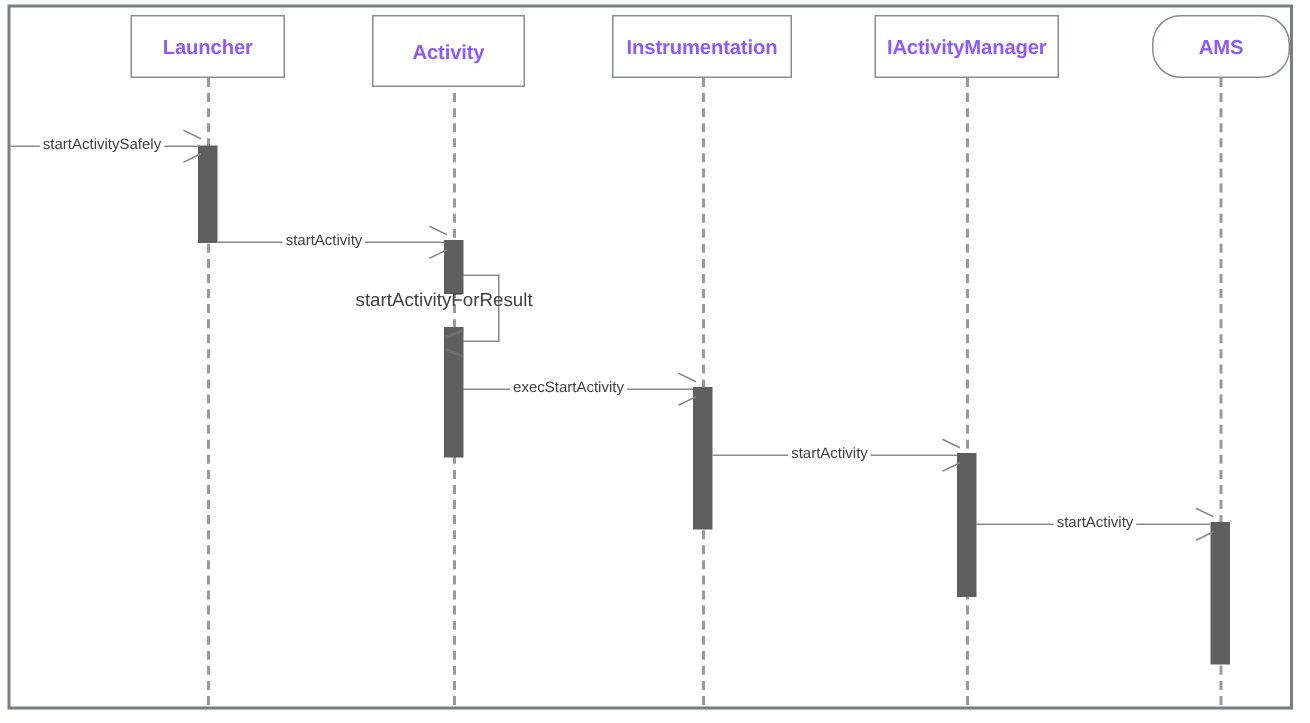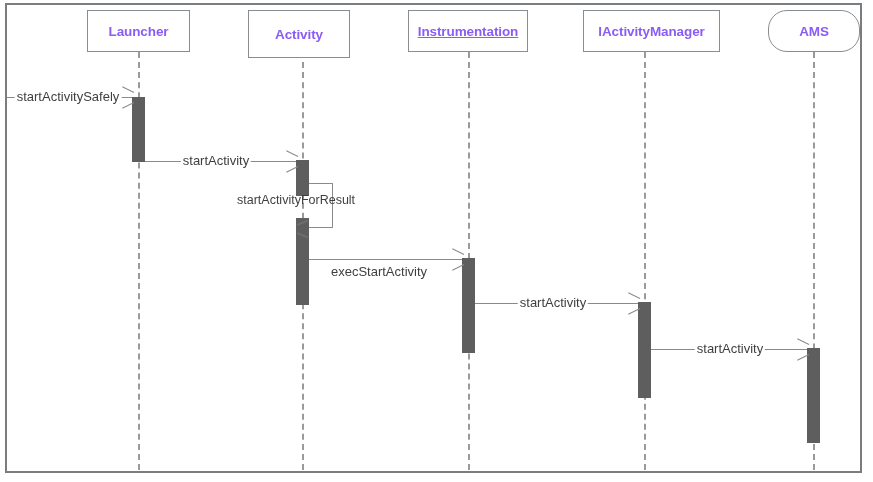--- a/index.html
+++ b/index.html
@@ -93,21 +93,21 @@
   .arrow-right::after {
     top: 11px;
     transform: rotate(-26deg);
     transform-origin: right center;
   }
   
   .msg-label {
     position: absolute;
     background: #ffffff;
     color: #3f3f3f;
-    font-size: 13px;
+    font-size: 10px;
     line-height: 14px;
     padding: 0 2px;
     white-space: nowrap;
     transform: translate(-50%, -50%);
   }
   
   .selfloop {
     position: absolute;
     box-sizing: border-box;
     border: 1.4px solid #8a8a8a;
@@ -160,24 +160,24 @@
       <div class="lifeline-stem" style="left: 813px; top: 52px; height: 418px;"></div>
     </div>
 
   <div id="participants">
       <div class="lifeline-box" style="left: 87px; top: 10px; width: 103px; height: 42px;">
         <span>Launcher</span>
       </div>
       <div class="lifeline-box" style="left: 248px; top: 10px; width: 102px; height: 48px;">
         <span>Activity</span>
       </div>
-      <div class="lifeline-box" style="left: 408px; top: 10px; width: 120px; height: 42px; text-decoration: underline;">
+      <div class="lifeline-box" style="left: 408px; top: 10px; width: 120px; height: 42px;">
         <span>Instrumentation</span>
       </div>
-      <div class="lifeline-box" style="left: 583px; top: 10px; width: 137px; height: 42px;">
+      <div class="lifeline-box" style="left: 583px; top: 10px; width: 123px; height: 42px;">
         <span>IActivityManager</span>
       </div>
       <div class="lifeline-box" style="left: 768px; top: 10px; width: 92px; height: 42px; border-radius: 19px;">
         <span>AMS</span>
       </div>
     </div>
 
   <div id="activations">
       <div class="activation" style="left: 132px; top: 97px; width: 13px; height: 65px;"></div>
       <div class="activation" style="left: 296px; top: 160px; width: 13px; height: 36px;"></div>
@@ -198,21 +198,21 @@
         <div class="arrow-right"></div>
       </div>
       <div class="msg-label" style="left: 216px; top: 161px;">startActivity</div>
       <div class="selfloop" style="left: 309px; top: 183px; width: 24px; height: 45px;"></div>
       <div class="arrow-left" style="left: 297px; top: 222px;"></div>
       <div class="selfloop-label" style="left: 237px; top: 193px;">startActivityForResult</div>
       <div class="message" style="left: 309px; top: 259px; width: 153px;">
         <div class="line"></div>
         <div class="arrow-right"></div>
       </div>
-      <div class="msg-label" style="left: 379px; top: 259px; margin-top: 13px;">execStartActivity</div>
+      <div class="msg-label" style="left: 379px; top: 259px;">execStartActivity</div>
       <div class="message" style="left: 475px; top: 303px; width: 163px;">
         <div class="line"></div>
         <div class="arrow-right"></div>
       </div>
       <div class="msg-label" style="left: 553px; top: 303px;">startActivity</div>
       <div class="message" style="left: 651px; top: 349px; width: 156px;">
         <div class="line"></div>
         <div class="arrow-right"></div>
       </div>
       <div class="msg-label" style="left: 730px; top: 349px;">startActivity</div>

